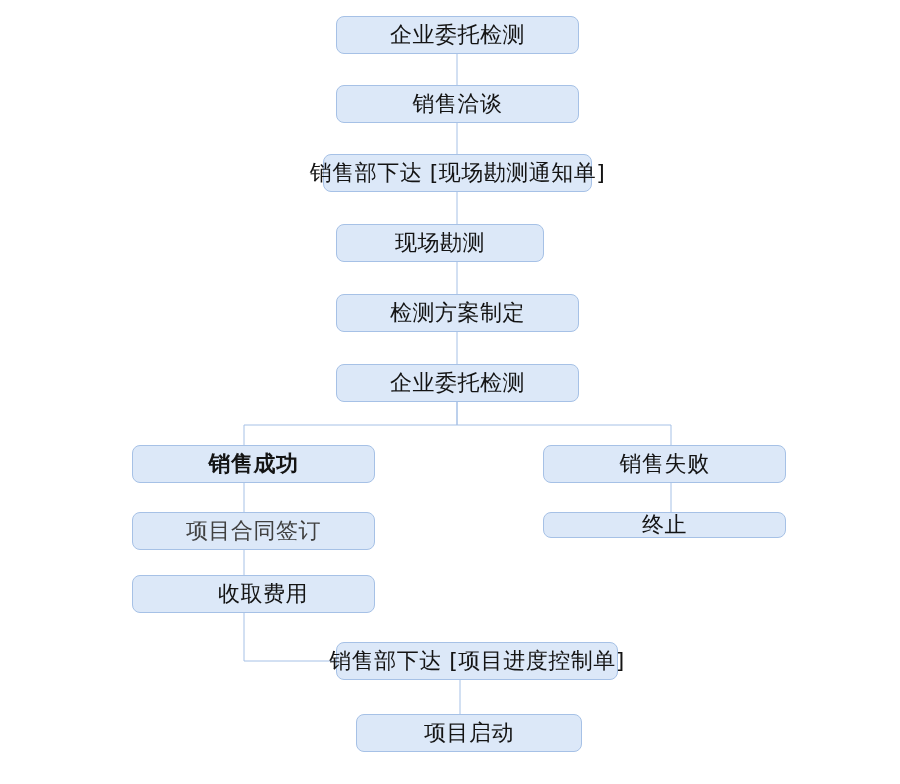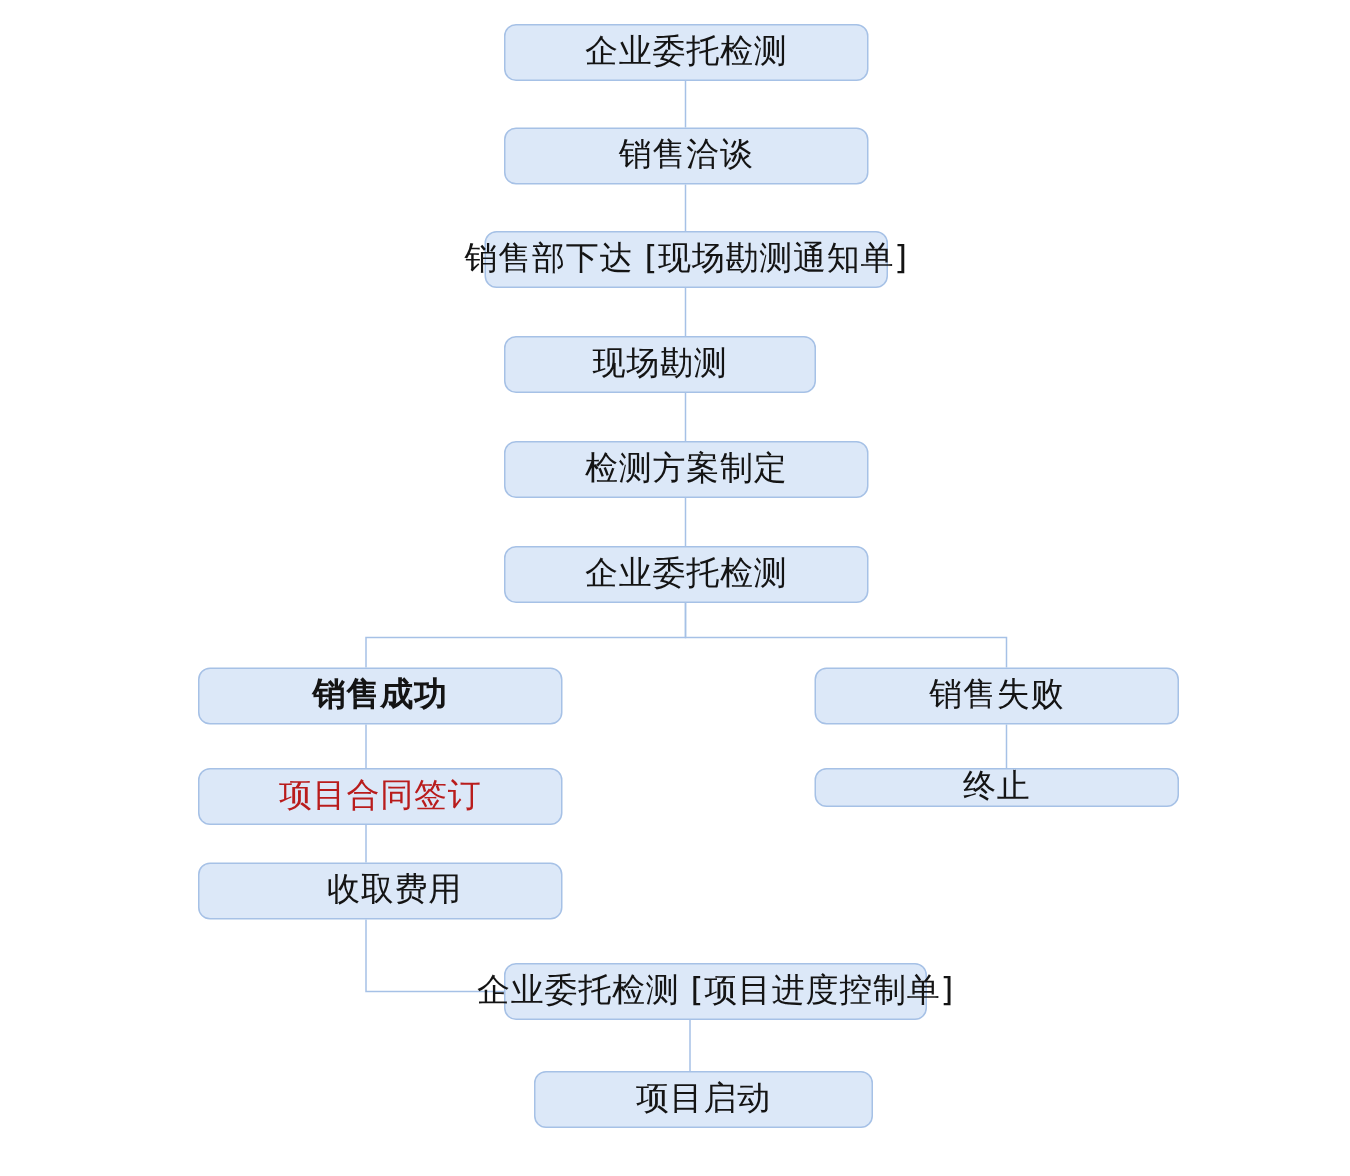--- a/index.html
+++ b/index.html
@@ -74,29 +74,29 @@
       </div>
       <div class="flow-node" style="left: 336px; top: 364px; width: 243px; height: 38px; background: rgb(220, 232, 248); border-color: rgb(166, 193, 230); color: rgb(20, 20, 20);">
         <span>企业委托检测</span>
       </div>
       <div class="flow-node" style="left: 132px; top: 445px; width: 243px; height: 38px; background: rgb(220, 232, 248); border-color: rgb(166, 193, 230); color: rgb(20, 20, 20); font-weight: bold;">
         <span>销售成功</span>
       </div>
       <div class="flow-node" style="left: 543px; top: 445px; width: 243px; height: 38px; background: rgb(220, 232, 248); border-color: rgb(166, 193, 230); color: rgb(20, 20, 20);">
         <span>销售失败</span>
       </div>
-      <div class="flow-node" style="left: 132px; top: 512px; width: 243px; height: 38px; background: rgb(220, 232, 248); border-color: rgb(166, 193, 230); color: #b91c1c;">
+      <div class="flow-node" style="left: 132px; top: 512px; width: 243px; height: 38px; background: rgb(220, 232, 248); border-color: rgb(166, 193, 230); color: #404040;">
         <span>项目合同签订</span>
       </div>
       <div class="flow-node" style="left: 543px; top: 512px; width: 243px; height: 26px; background: rgb(220, 232, 248); border-color: rgb(166, 193, 230); color: rgb(20, 20, 20);">
         <span>终止</span>
       </div>
       <div class="flow-node" style="left: 132px; top: 575px; width: 243px; height: 38px; background: rgb(220, 232, 248); border-color: rgb(166, 193, 230); color: rgb(20, 20, 20); padding-left: 19px;">
         <span>收取费用</span>
       </div>
       <div class="flow-node" style="left: 336px; top: 642px; width: 282px; height: 38px; background: rgb(220, 232, 248); border-color: rgb(166, 193, 230); color: rgb(20, 20, 20);">
-        <span>企业委托检测 [项目进度控制单]</span>
+        <span>销售部下达 [项目进度控制单]</span>
       </div>
       <div class="flow-node" style="left: 356px; top: 714px; width: 226px; height: 38px; background: rgb(220, 232, 248); border-color: rgb(166, 193, 230); color: rgb(20, 20, 20);">
         <span>项目启动</span>
       </div>
     </div>
 </div>
 
 </body></html>

